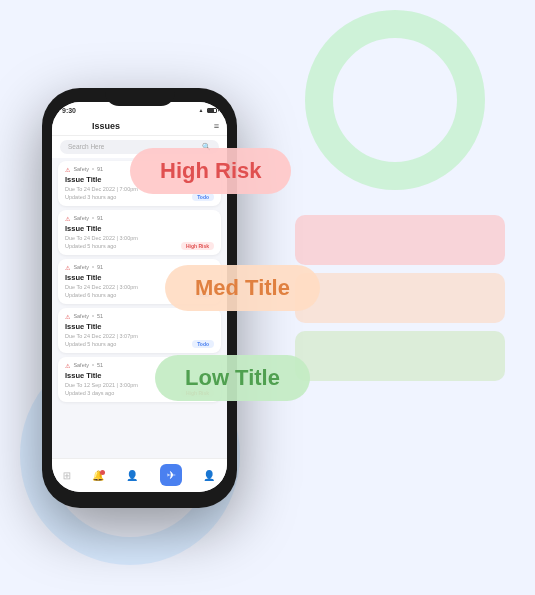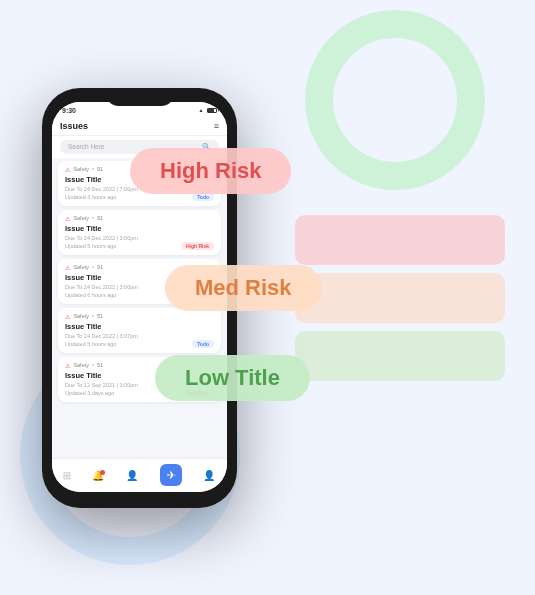--- a/index.html
+++ b/index.html
@@ -176,20 +176,21 @@
       padding: 4px 8px 4px;
       display: flex;
       justify-content: space-between;
       align-items: center;
       border-bottom: 1px solid #eee;
     }
     .app-title {
       font-size: 9px;
       font-weight: 700;
       color: #222;
+      margin-left: 32px;
     }
     .filter-icon {
       font-size: 9px;
       color: #555;
     }
 
     
     .search-bar {
       background: white;
       padding: 4px 8px;
@@ -326,21 +327,21 @@
 <div class="bg-circle-green"></div>
 <div class="bg-circle-blue"></div>
 
 <div class="risk-cards-area">
   <div class="risk-card-bg high"></div>
   <div class="risk-card-bg med"></div>
   <div class="risk-card-bg low"></div>
 </div>
 
 <div class="risk-label high">High Risk</div>
-<div class="risk-label med">Med Risk</div>
+<div class="risk-label med">Med Title</div>
 <div class="risk-label low">Low Title</div>
 
 <div class="phone">
   <div class="phone-notch"></div>
   <div class="phone-screen">
 
     <div class="status-bar">
       <span class="status-bar-left">9:30</span>
       <div class="status-bar-right">
         <span style="font-size:5px; letter-spacing:0.5px;">▲</span>

